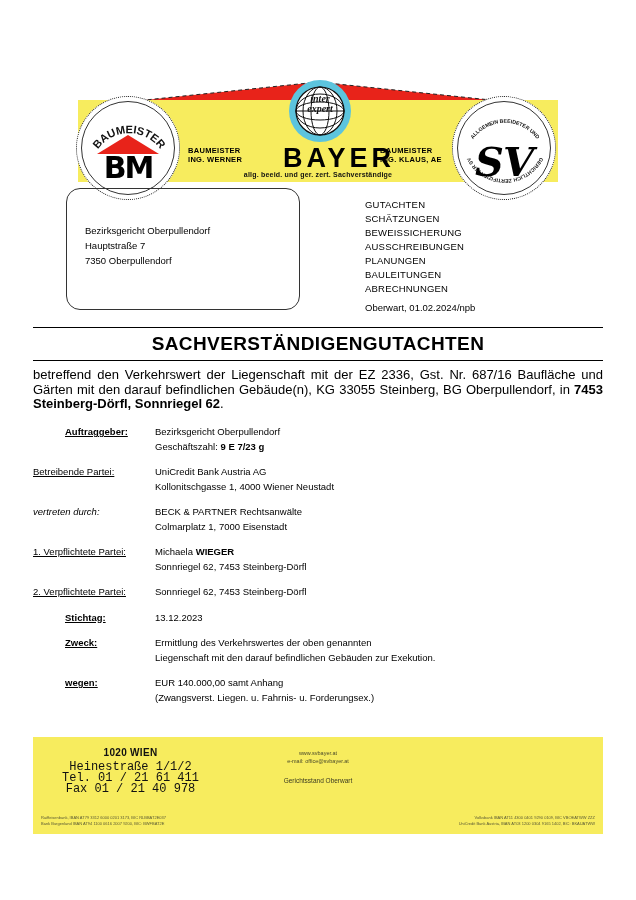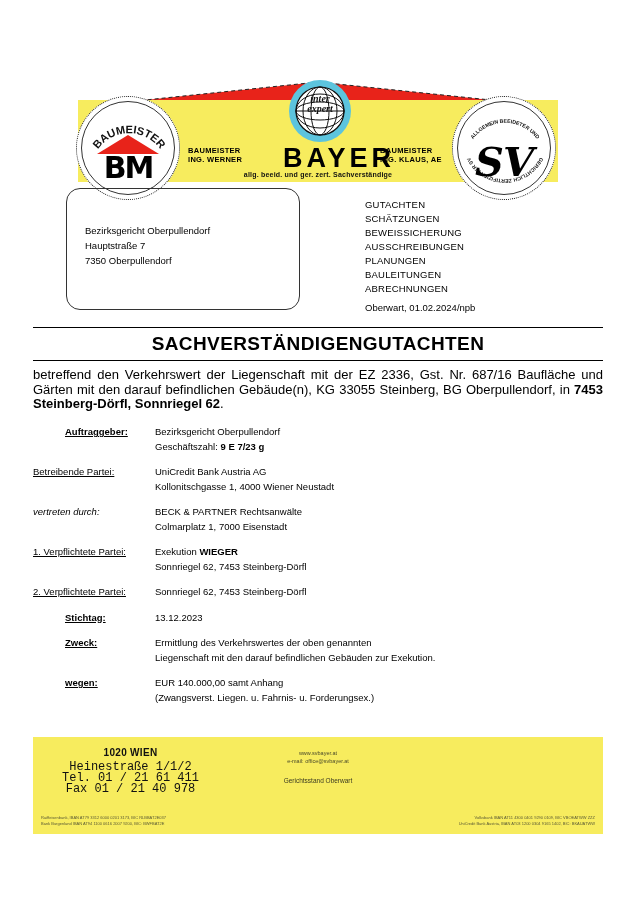--- a/index.html
+++ b/index.html
@@ -275,21 +275,21 @@
         <div>BECK &amp; PARTNER Rechtsanwälte</div>
         <div>Colmarplatz 1, 7000 Eisenstadt</div>
       </div>
     </div>
 
     <div class="dl-row">
       <div class="dl-term">
         <span class="u-plain">1. Verpflichtete Partei:</span>
       </div>
       <div class="dl-def">
-        <div><span>Exekution </span><b>WIEGER</b></div>
+        <div><span>Michaela </span><b>WIEGER</b></div>
         <div>Sonnriegel 62, 7453 Steinberg-Dörfl</div>
       </div>
     </div>
 
     <div class="dl-row">
       <div class="dl-term">
         <span class="u-plain">2. Verpflichtete Partei:</span>
       </div>
       <div class="dl-def">
         <div>Sonnriegel 62, 7453 Steinberg-Dörfl</div>

